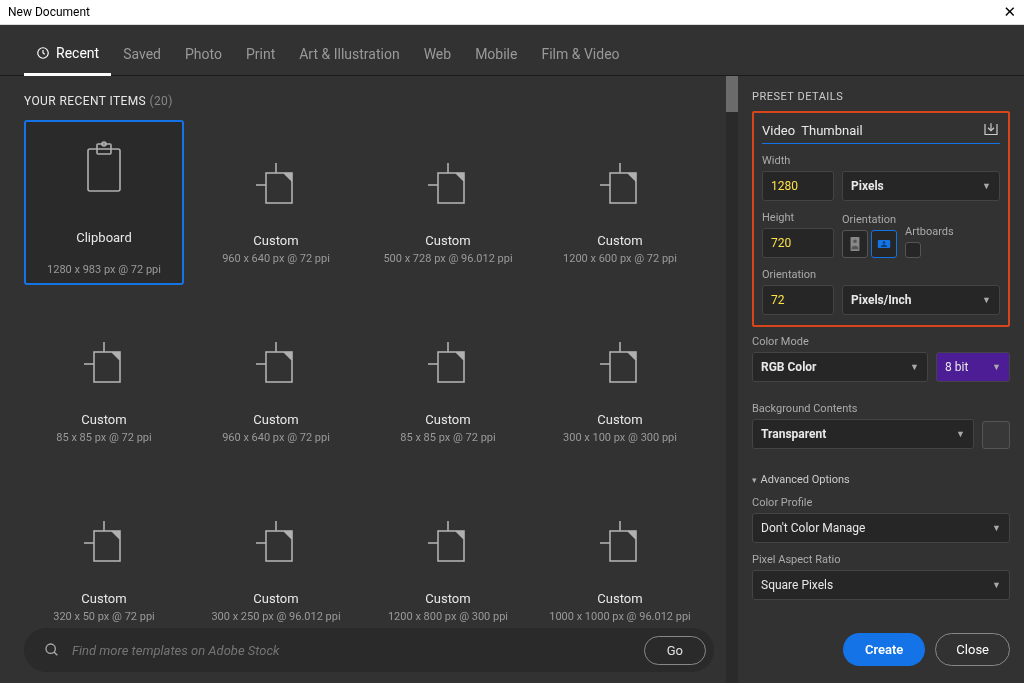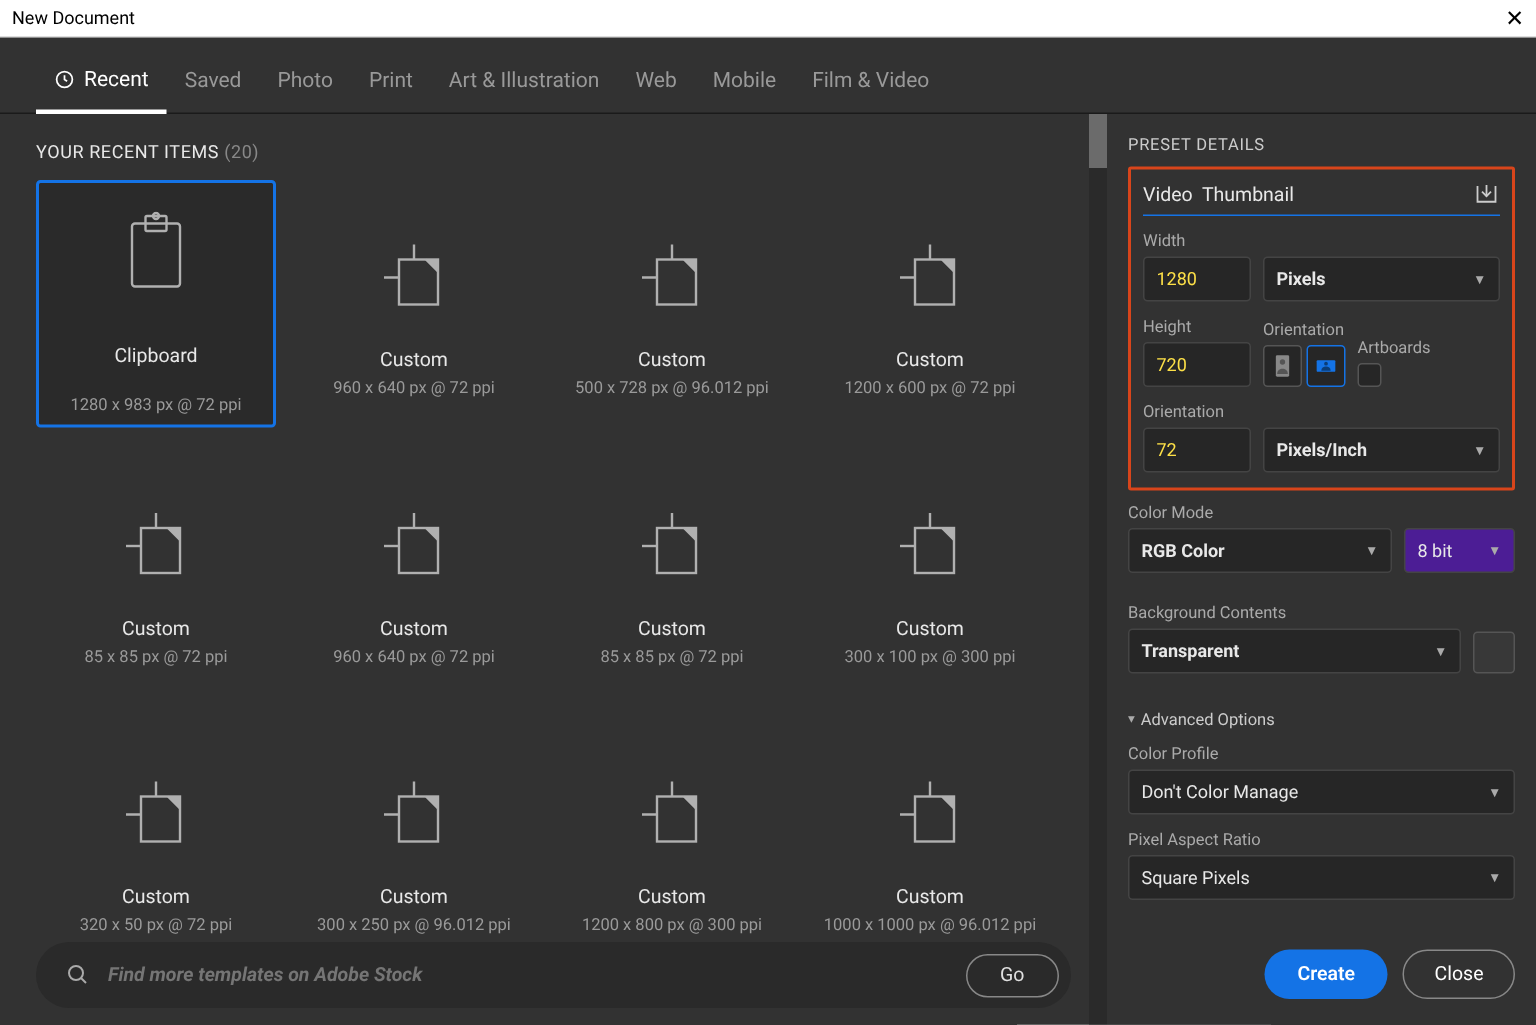--- a/index.html
+++ b/index.html
@@ -17,21 +17,21 @@
 .lefthdr .count { color: #888; }
 .grid { display: grid; grid-template-columns: repeat(4, 160px); gap: 14px 12px; margin-top: 6px; overflow-y: auto; }
 .card { height: 165px; display: flex; flex-direction: column; align-items: center; justify-content: center; border-radius: 4px; border: 1px solid transparent; cursor: pointer; padding-top: 6px; }
 .card.sel { border: 2px solid #1473e6; background: #2a2a2a; }
 .iconbox { height: 80px; display: flex; align-items: center; justify-content: center; }
 .cname { font-size: 13px; color: #e8e8e8; margin-top: 6px; }
 .cdesc { font-size: 11px; color: #9a9a9a; margin-top: 4px; text-align: center; }
 .scrollcol { width: 12px; background: #2a2a2a; }
 .scrollthumb { width: 12px; height: 36px; background: #6b6b6b; }
 .searchbar { position: absolute; bottom: 12px; left: 24px; right: 12px; height: 44px; background: #2a2a2a; border-radius: 22px; display: flex; align-items: center; padding: 0 8px 0 20px; gap: 12px; }
-.searchbar input { flex: 1; background: transparent; border: none; color: #aaa; font-style: italic; font-size: 13px; outline: none; font-weight: bold; }
+.searchbar input { flex: 1; background: transparent; border: none; color: #aaa; font-style: italic; font-size: 13px; outline: none; }
 .gobtn { border: 1px solid #888; background: transparent; color: #e0e0e0; border-radius: 18px; padding: 6px 22px; font-size: 13px; cursor: pointer; }
 .right { width: 286px; background: #323232; padding: 14px 14px 2px 14px; display: flex; flex-direction: column; font-size: 12px; color: #bbb; }
 .rhdr { font-size: 11px; letter-spacing: 0.5px; color: #ccc; margin-bottom: 8px; }
 .hl { border: 2px solid #d8451b; border-radius: 2px; padding: 8px 8px 10px 8px; margin-bottom: 8px; }
 .namefield { display: flex; align-items: center; border-bottom: 1px solid #1473e6; padding-bottom: 4px; margin-bottom: 10px; }
 .namefield input { flex: 1; background: transparent; border: none; color: #e8e8e8; font-size: 13px; outline: none; }
 .saveicon { width: 18px; height: 18px; color: #ccc; cursor: pointer; }
 .lbl { font-size: 11px; color: #aaa; margin-bottom: 4px; display: block; }
 .row { display: flex; gap: 8px; margin-bottom: 10px; align-items: flex-end; }
 .col { display: flex; flex-direction: column; }

